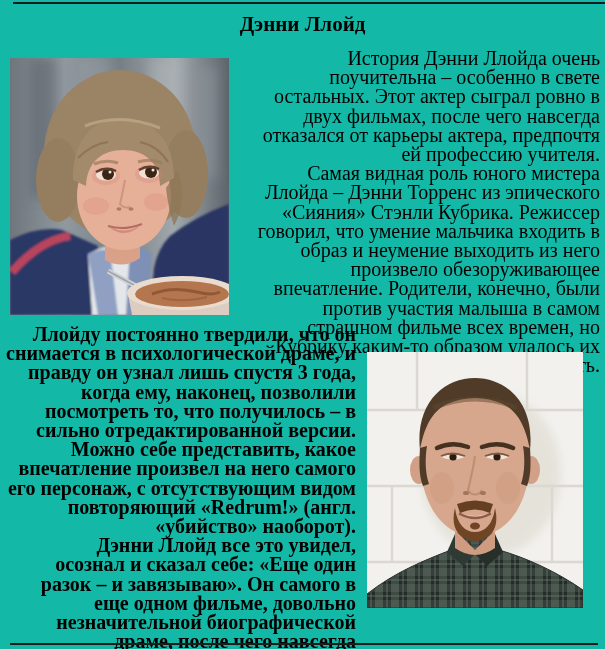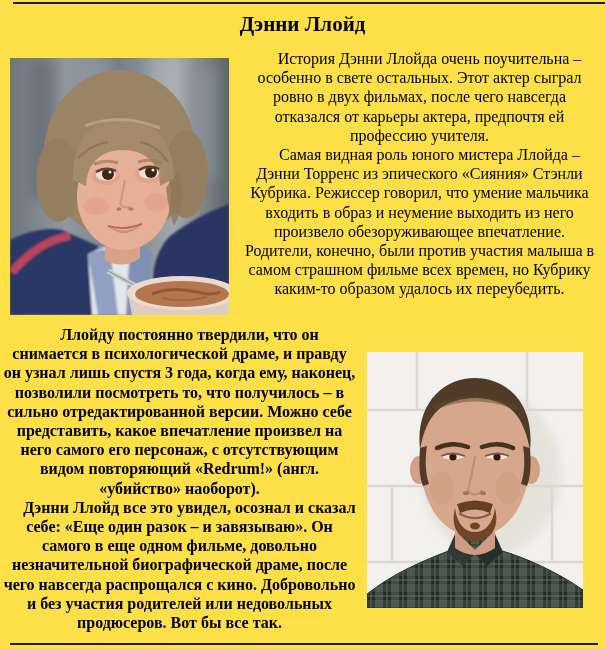--- a/index.html
+++ b/index.html
@@ -1,28 +1,28 @@
 <!DOCTYPE html>
 <html><head>
 <meta charset="utf-8">
 <style>
   html,body{margin:0;padding:0;background:#ffffff;}
   .page{
-    position:relative;width:605px;height:649px;background:#fde047;
+    position:relative;width:605px;height:649px;background:#14b8a6;
     font-family:"Liberation Serif","DejaVu Serif",serif;color:#000;
     overflow:hidden;
   }
   .rule{position:absolute;height:2px;background:#1c1c1c;}
   .rule-top{left:13px;top:2px;width:592px;}
   .rule-bottom{left:10px;top:643px;width:588px;}
   h1.title{
     position:absolute;left:0;right:0;top:11px;margin:0;
     text-align:center;font-size:21px;font-weight:bold;line-height:27px;
   }
-  .textcol{font-size:16px;line-height:19.2px;text-align:center;}
+  .textcol{font-size:20px;line-height:19.2px;text-align:right;}
   .textcol p{margin:0;text-indent:20px;}
   .col-top{position:absolute;left:239px;top:49px;width:361px;}
   .col-bottom{position:absolute;left:3px;top:325px;width:353px;font-weight:bold;}
   figure{margin:0;padding:0;position:absolute;}
   .photo-young{left:10px;top:58px;width:219px;height:257px;}
   .photo-adult{left:367px;top:352px;width:216px;height:256px;}
   figure svg{display:block;}
 </style>
 </head>
 <body>

